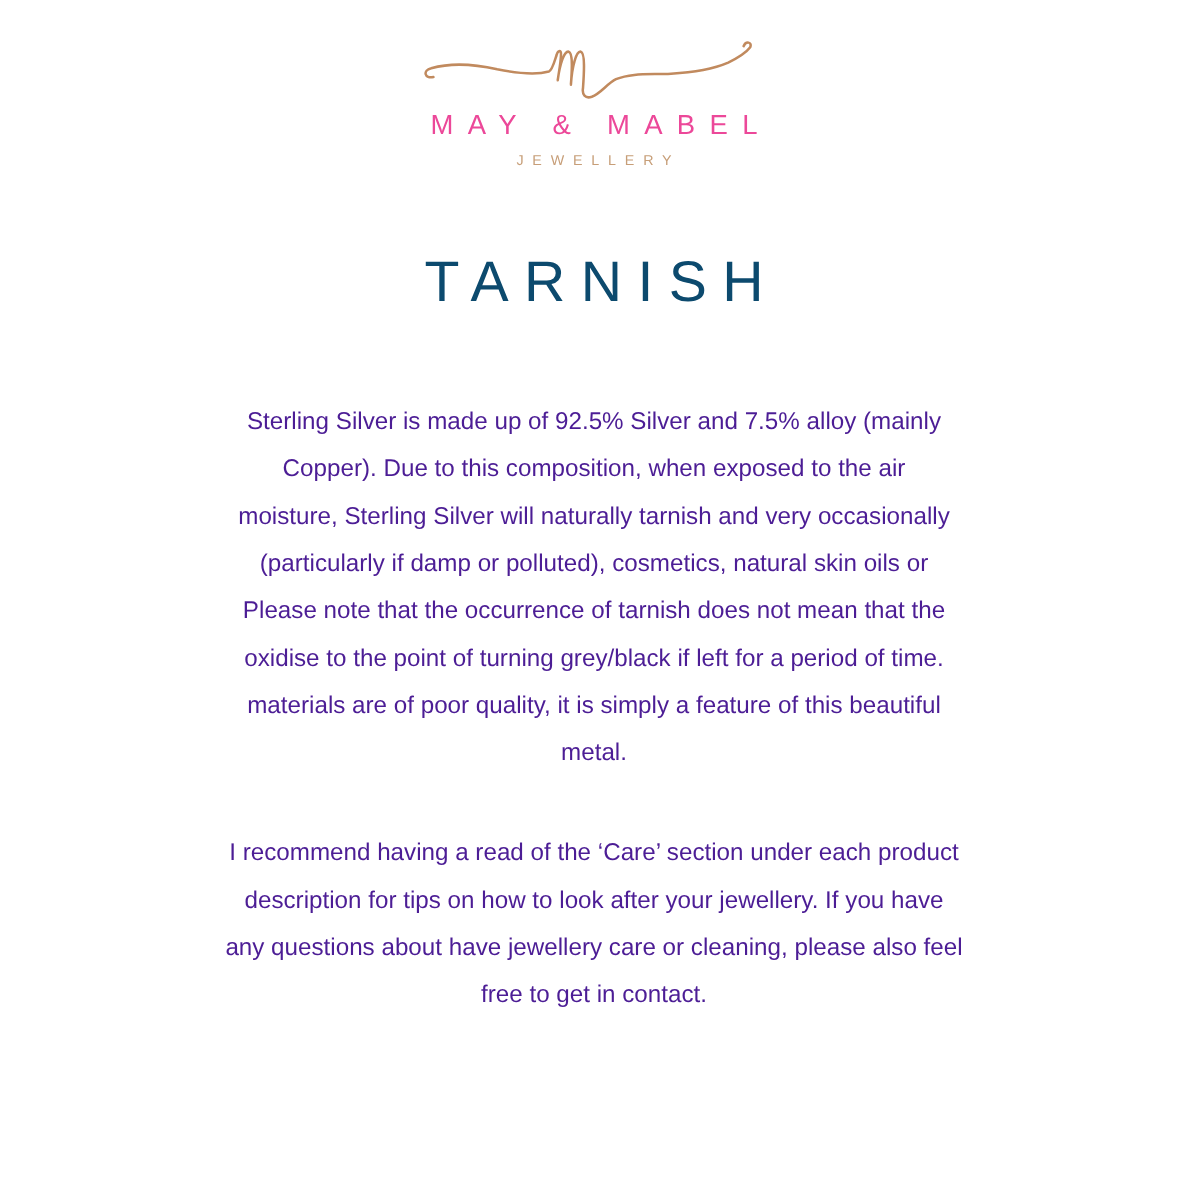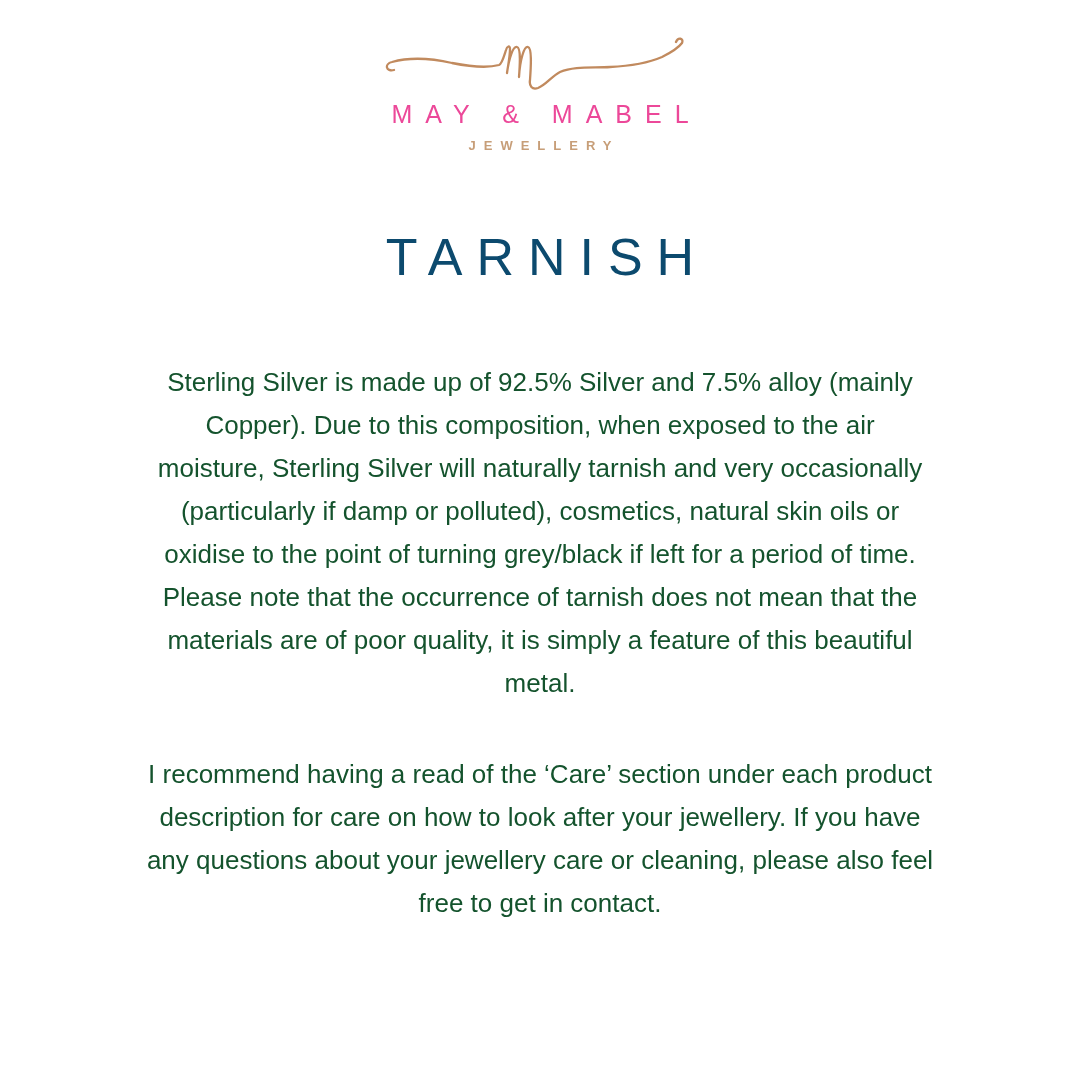--- a/index.html
+++ b/index.html
@@ -26,41 +26,41 @@
     margin-top: 10px;
     font-size: 25px;
     font-weight: 400;
     letter-spacing: 13px;
     text-indent: 13px;
     color: #ec4899;
   }
   .tagline {
     margin-top: 9px;
     font-size: 13px;
-    font-weight: 700;
+    font-weight: 400;
     letter-spacing: 8px;
     text-indent: 8px;
     color: #C79E78;
   }
   
   .title {
     margin-top: 74px;
     font-size: 52px;
     font-weight: 400;
     letter-spacing: 14px;
     text-indent: 14px;
     color: #0c4a6e;
   }
   
   .bodytext {
     margin: 74px auto 4px;
     width: 1020px;
-    font-size: 26px;
+    font-size: 22px;
     line-height: 43px;
-    color: #14532d;
+    color: #4c1d95;
   }
   .para + .para { margin-top: 48px; }
   .line { display: block; white-space: nowrap; }
 </style>
 </head>
 <body>
 
 <div class="card">
 
   <header class="logo">
@@ -89,28 +89,28 @@
 
   <h1 class="title">TARNISH</h1>
 
   <section class="bodytext">
 
     <p class="para">
       <span class="line">Sterling Silver is made up of 92.5% Silver and 7.5% alloy (mainly</span>
       <span class="line">Copper). Due to this composition, when exposed to the air</span>
       <span class="line">moisture, Sterling Silver will naturally tarnish and very occasionally</span>
       <span class="line">(particularly if damp or polluted), cosmetics, natural skin oils or</span>
+      <span class="line">Please note that the occurrence of tarnish does not mean that the</span>
       <span class="line">oxidise to the point of turning grey/black if left for a period of time.</span>
-      <span class="line">Please note that the occurrence of tarnish does not mean that the</span>
       <span class="line">materials are of poor quality, it is simply a feature of this beautiful</span>
       <span class="line">metal.</span>
     </p>
 
     <p class="para">
       <span class="line">I recommend having a read of the ‘Care’ section under each product</span>
-      <span class="line">description for care on how to look after your jewellery. If you have</span>
-      <span class="line">any questions about your jewellery care or cleaning, please also feel</span>
+      <span class="line">description for tips on how to look after your jewellery. If you have</span>
+      <span class="line">any questions about have jewellery care or cleaning, please also feel</span>
       <span class="line">free to get in contact.</span>
     </p>
 
   </section>
 
 </div>
 
 </body></html>

